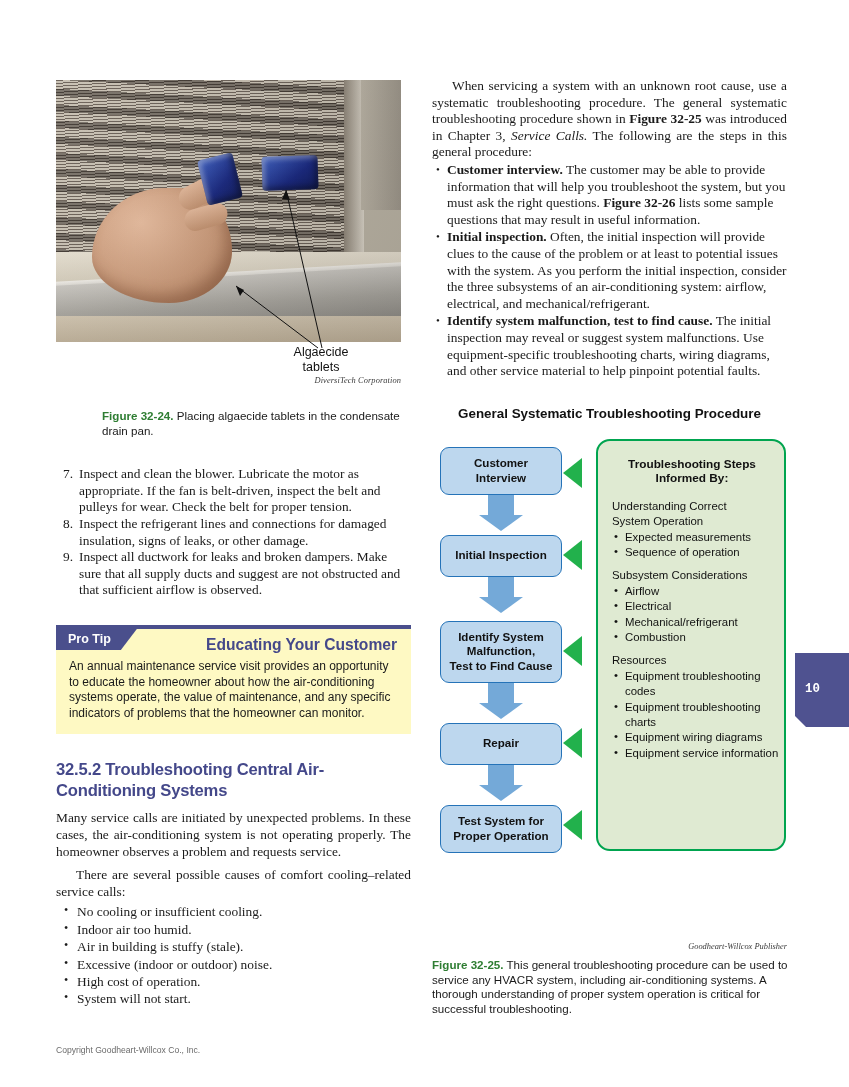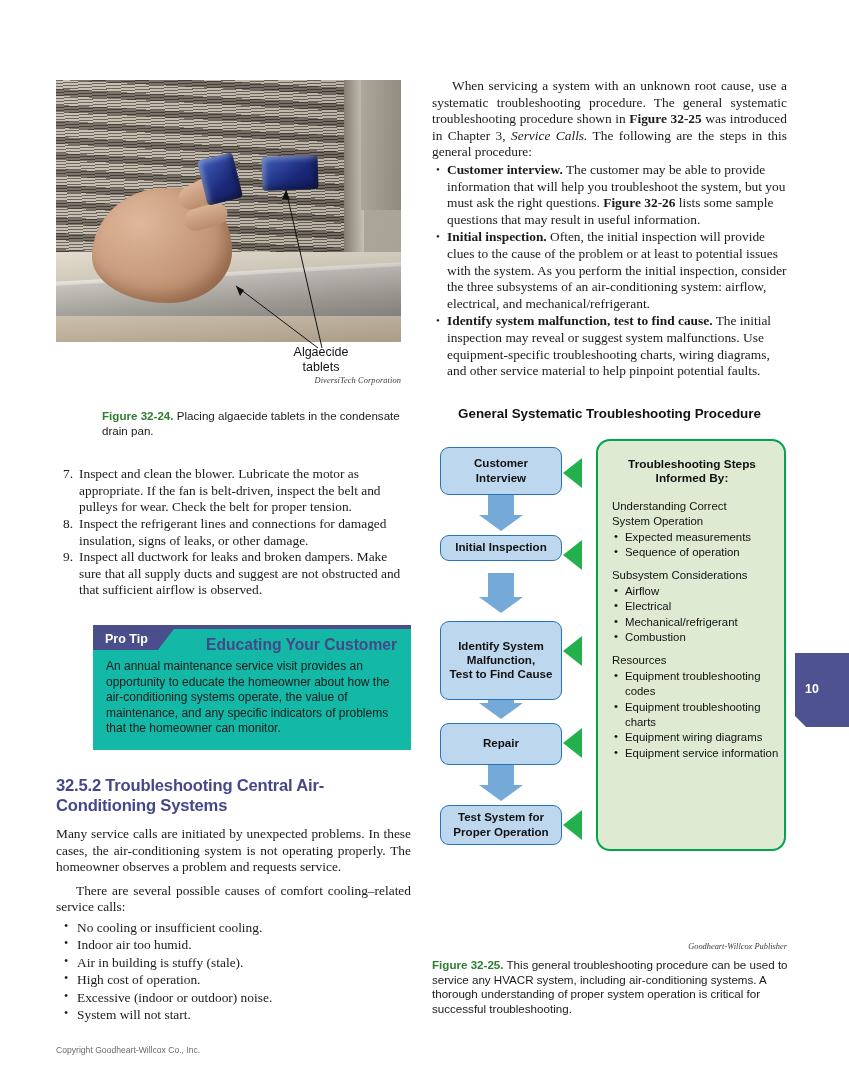--- a/index.html
+++ b/index.html
@@ -132,23 +132,22 @@
     font-size:13.4px; line-height:16.6px;
   }
   ol.steps li {
     position:relative; padding-left:23px; margin:0 0 0 0;
   }
   ol.steps li .num { position:absolute; left:0px; top:0; width:17px; text-align:right; }
 
   
   .protip {
     position:relative;
-    background:#14b8a6;
+    background:#fef9c3;
     margin-top:0;
-    margin-left:37px;
   }
   .protip-topbar { height:4px; background:#4a4f8c; }
   .protip-tab {
     position:absolute; left:0; top:4px;
     height:21px; padding:0 26px 0 12px;
     background:#4a4f8c; color:#fff;
     font-family:"Liberation Sans", sans-serif;
     font-weight:bold; font-size:12.5px; line-height:21px;
     clip-path:polygon(0 0, 100% 0, calc(100% - 16px) 100%, 0 100%);
   }
@@ -266,21 +265,21 @@
     font-size:11.6px; line-height:14.6px; color:#1a1a1a;
   }
   .figcap2 .lbl { color:#2e7d32; font-weight:bold; }
 
   
   .pagetab {
     position:absolute; right:0; top:653px; width:54px; height:74px;
     background:#4f5290;
     clip-path:polygon(0 0, 100% 0, 100% 100%, 11px 100%, 0 calc(100% - 11px));
     color:#fff;
-    font-family:Liberation Sans, sans-serif;
+    font-family:Liberation Mono, monospace;
     font-weight:bold; font-size:12.4px;
   }
   .pagetab span { position:absolute; left:10px; top:29px; }
 </style>
 </head>
 <body>
 
 <div class="page">
 
 
@@ -337,22 +336,22 @@
 
     <h2 class="sec">32.5.2 Troubleshooting Central Air-Conditioning Systems</h2>
 
     <p class="body">Many service calls are initiated by unexpected problems. In these cases, the air-conditioning system is not operating properly. The homeowner observes a problem and requests service.</p>
     <p class="body indent">There are several possible causes of comfort cooling–related service calls:</p>
 
     <ul class="bul">
       <li>No cooling or insufficient cooling.</li>
       <li>Indoor air too humid.</li>
       <li>Air in building is stuffy (stale).</li>
+      <li>Excessive (indoor or outdoor) noise.</li>
       <li>High cost of operation.</li>
-      <li>Excessive (indoor or outdoor) noise.</li>
       <li>System will not start.</li>
     </ul>
   </div>
 
   <div class="copyright">Copyright Goodheart-Willcox Co., Inc.</div>
 
   <div class="col-right">
 
     <p class="rbody indent"><span>When servicing a system with an unknown root cause, use a systematic troubleshooting procedure. The general systematic troubleshooting procedure shown in </span><b class="bf">Figure 32-25</b><span> was introduced in Chapter 3, </span><i class="it">Service Calls.</i><span> The following are the steps in this general procedure:</span></p>
 
@@ -411,30 +410,30 @@
         <div class="green-arrow" style="left:150px; top:213px;"></div>
         <div class="green-head" style="left:131px; top:205px;"></div>
         <div class="green-arrow" style="left:150px; top:305px;"></div>
         <div class="green-head" style="left:131px; top:297px;"></div>
         <div class="green-arrow" style="left:150px; top:387px;"></div>
         <div class="green-head" style="left:131px; top:379px;"></div>
 
         <div class="node" style="top:16px;  height:48px;">
           <span>Customer<br>Interview</span>
         </div>
-        <div class="node" style="top:104px; height:26px;">
+        <div class="node" style="top:104px; height:42px;">
           <span>Initial Inspection</span>
         </div>
-        <div class="node" style="top:190px; height:79px;">
+        <div class="node" style="top:190px; height:62px;">
           <span>Identify System<br>Malfunction,<br>Test to Find Cause</span>
         </div>
         <div class="node" style="top:292px; height:42px;">
           <span>Repair</span>
         </div>
-        <div class="node" style="top:374px; height:40px;">
+        <div class="node" style="top:374px; height:48px;">
           <span>Test System for<br>Proper Operation</span>
         </div>
       </div>
     </div>
   </div>
 
   <div class="credit2">Goodheart-Willcox Publisher</div>
   <div class="figcap2">
     <span class="lbl">Figure 32-25.</span><span> This general troubleshooting procedure can be used to service any HVACR system, including air-conditioning systems. A thorough understanding of proper system operation is critical for successful troubleshooting.</span>
   </div>

